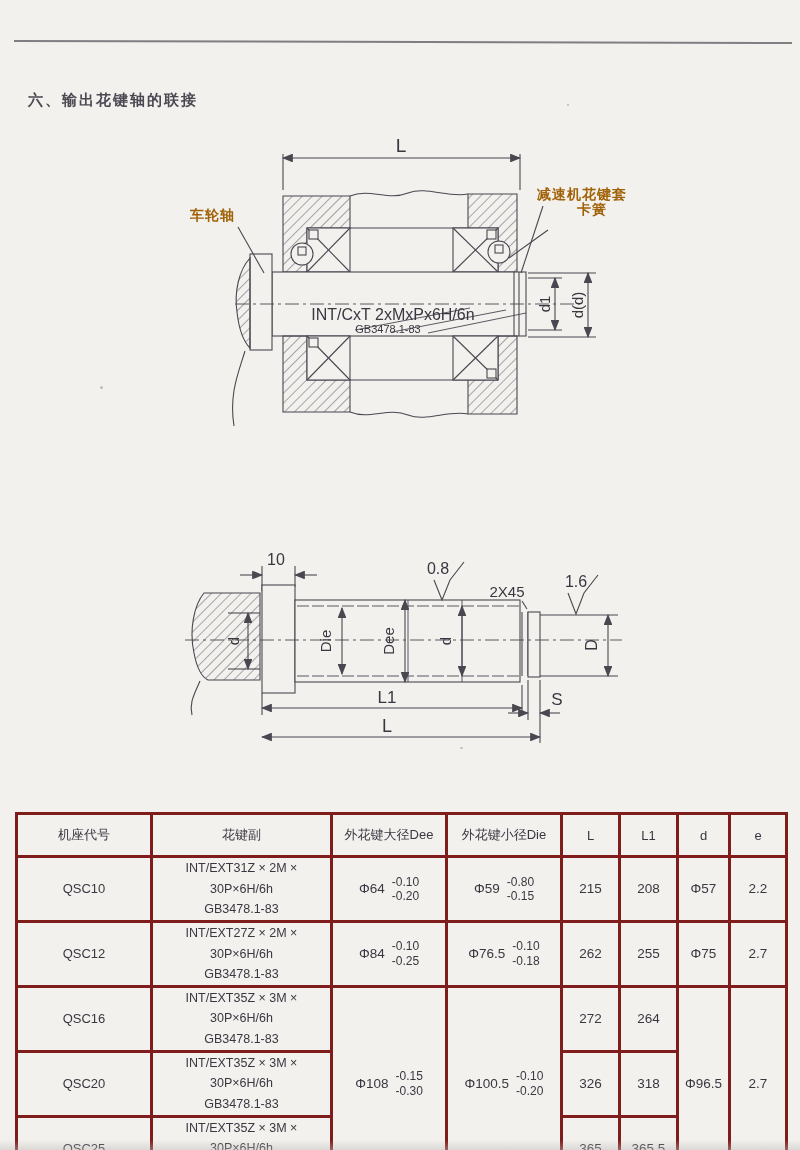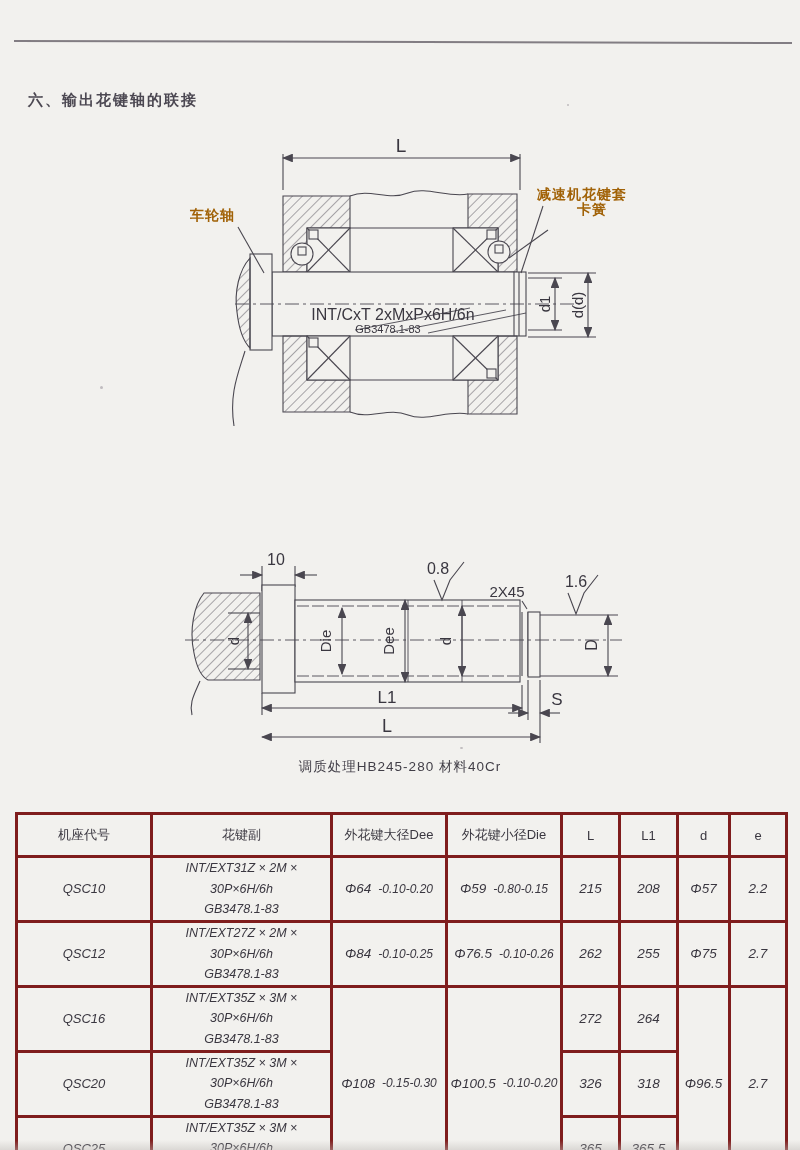--- a/index.html
+++ b/index.html
@@ -16,25 +16,25 @@
   
   .dlabel{position:absolute;font-size:14px;font-weight:bold;color:#a16207;letter-spacing:1px;white-space:nowrap;}
   
   svg{position:absolute;overflow:visible;}
   .cap{position:absolute;left:0;top:758px;width:800px;text-align:center;font-size:13.5px;color:#413e47;letter-spacing:1px;}
   
   table.spec{position:absolute;left:15px;top:812px;width:770px;border-collapse:collapse;table-layout:fixed;
              font-size:13px;color:#3a3740;}
   table.spec td,table.spec th{border:3px solid #7f1d1d;font-weight:normal;text-align:center;vertical-align:middle;padding:0 2px;}
   table.spec th{height:40px;font-size:13px;}
-  table.spec td{height:44px;font-style:italic;}
+  table.spec td{height:44px;}
   .splinecell{font-size:12.5px;line-height:1.65;}
   .diacell{display:flex;align-items:center;justify-content:center;gap:7px;}
   .dia{font-size:13.5px;}
-  .tol{display:flex;flex-direction:row;font-size:12px;line-height:1.2;text-align:left;}
+  .tol{display:flex;flex-direction:column;font-size:12px;line-height:1.2;text-align:left;}
   .num{font-size:13.5px;}
   
   .pagenum{position:absolute;left:0;top:1126px;width:800px;text-align:center;font-size:13px;color:#7d747a;letter-spacing:2px;}
 </style>
 </head>
 <body>
 
 <div id="page">
 
   <div class="topline"></div>
@@ -187,21 +187,20 @@
       <text x="69" y="96" font-size="15" text-anchor="middle" transform="rotate(-90 69 96)">d</text>
       <text x="161" y="96" font-size="15" text-anchor="middle" transform="rotate(-90 161 96)">Die</text>
       <text x="224" y="96" font-size="15" text-anchor="middle" transform="rotate(-90 224 96)">Dee</text>
       <text x="281" y="96" font-size="15" text-anchor="middle" transform="rotate(-90 281 96)">d</text>
       <text x="427" y="100" font-size="16" text-anchor="middle" transform="rotate(-90 427 100)">D</text>
       <text x="217" y="158" font-size="17" text-anchor="middle">L1</text>
       <text x="217" y="187" font-size="18" text-anchor="middle">L</text>
       <text x="387" y="160" font-size="17" text-anchor="middle">S</text>
     </g>
   </svg>
-  <div class="cap">调质处理HB245-280  材料40Cr</div>
 
   <table class="spec">
     <colgroup>
       <col style="width:135px">
         <col style="width:180px">
         <col style="width:115px">
         <col style="width:115px">
       <col style="width:58px">
         <col style="width:58px">
         <col style="width:52px">
@@ -260,21 +259,21 @@
                 <span>-0.10</span>
                 <span>-0.25</span>
               </span>
             </div>
       </td>
       <td>
             <div class="diacell">
         <span class="dia">Φ76.5</span>
         <span class="tol">
                 <span>-0.10</span>
-                <span>-0.26</span>
+                <span>-0.18</span>
               </span>
             </div>
       </td>
       <td class="num">262</td>
       <td class="num">255</td>
       <td class="num">Φ75</td>
       <td class="num">2.7</td>
     </tr>
     <tr>
       <td>QSC16</td>

